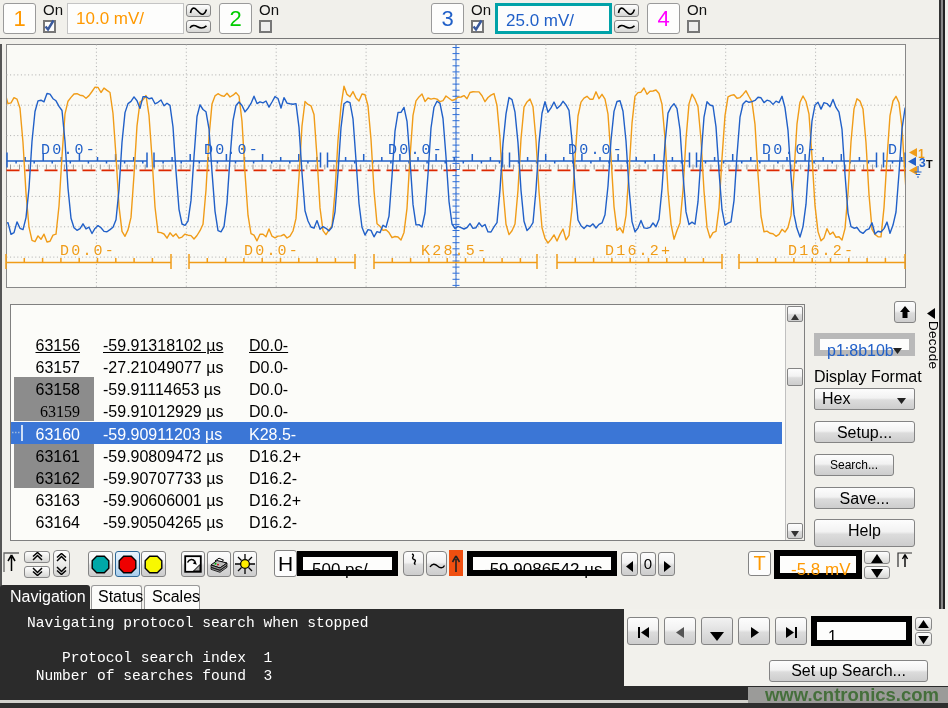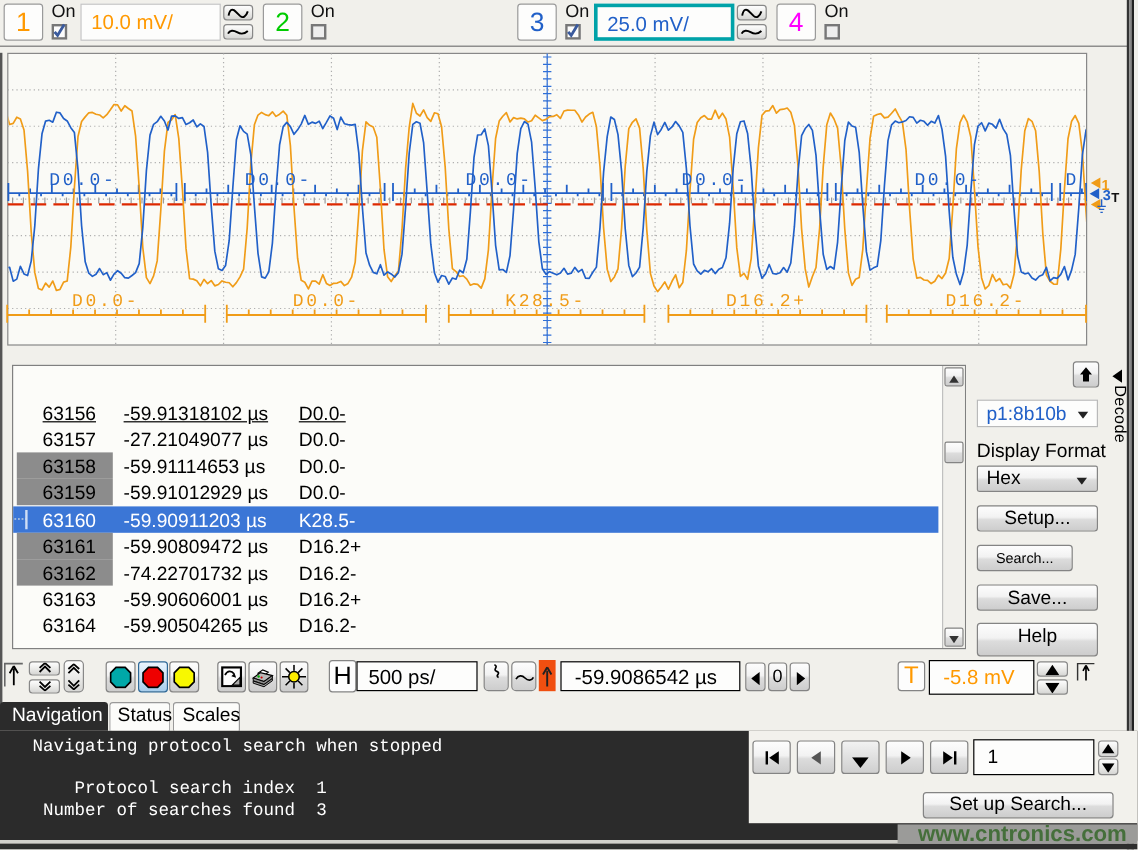--- a/index.html
+++ b/index.html
@@ -1,19 +1,19 @@
 <!DOCTYPE html>
 <html><head><meta charset="utf-8"><style>
 *{margin:0;padding:0;box-sizing:border-box}
 html,body{width:948px;height:708px;overflow:hidden}
 body{font-family:"Liberation Sans",sans-serif;background:#f1f0eb;position:relative}
 .abs{position:absolute}
 .btn{position:absolute;border:1px solid #848484;border-radius:3px;background:linear-gradient(#fdfdfd,#f2f2f2 45%,#dcdcdc 55%,#cdcdcd);text-align:center;color:#000}
 .chbtn{position:absolute;width:33px;height:31px;border:1px solid #9a9a9a;border-radius:3px;background:#fdfdfc;font-size:22px;text-align:center;line-height:29px}
-.fld{position:absolute;background:#fdfdfc;border:1px solid #000000;font-size:17px;line-height:22px}
+.fld{position:absolute;background:#fdfdfc;border:6px solid #000000;font-size:17px;line-height:22px}
 .cb{position:absolute;width:13px;height:13px;border:2px solid #777;background:#fcfcfc}
 .onlbl{position:absolute;font-size:15px;color:#111}
 .spinw{position:absolute;width:25px;height:13px;border:1px solid #888;border-radius:3px;background:linear-gradient(#fefefe,#ececea 50%,#d6d6d4);overflow:hidden}
 </style></head>
 <body>
 <div class="abs" style="left:0;top:0;width:948px;height:44px;background:#f1f0eb"></div>
 <div class="chbtn" style="left:3px;top:3px;color:#f90">1</div>
 <div class="onlbl" style="left:43px;top:1px">On</div>
 <div class="cb" style="left:43px;top:20px">
     <svg width="13" height="15" viewBox="0 0 13 15" style="position:absolute;left:-2px;top:-4px">
@@ -102,21 +102,21 @@
       <span class="abs" style="left:238px;top:4px;color:#000;">D0.0-</span>
     </div>
     <div class="abs" style="left:0;top:72.3px;width:771px;height:22.1px;font-size:16px">
       <div class="abs" style="left:3px;top:0px;width:80px;height:22.1px;background:#8c8c8c"></div>
       <span class="abs" style="right:702px;top:4px;color:#000;">63158</span>
       <span class="abs" style="left:92px;top:4px;color:#000;">-59.91114653 µs</span>
       <span class="abs" style="left:238px;top:4px;color:#000;">D0.0-</span>
     </div>
     <div class="abs" style="left:0;top:94.4px;width:771px;height:22.1px;font-size:16px">
       <div class="abs" style="left:3px;top:0px;width:80px;height:22.1px;background:#8c8c8c"></div>
-      <span class="abs" style="right:702px;top:4px;color:#000;">63159</span>
+      <span class="abs" style="right:702px;top:4px;color:#000;font-family:Liberation Serif, serif;">63159</span>
       <span class="abs" style="left:92px;top:4px;color:#000;">-59.91012929 µs</span>
       <span class="abs" style="left:238px;top:4px;color:#000;">D0.0-</span>
     </div>
     <div class="abs" style="left:0;top:116.6px;width:771px;height:22.1px;font-size:16px">
       <div class="abs" style="left:0;top:0;width:771px;height:22.1px;background:#3b76d6"></div>
       <svg class="abs" width="22" height="20" viewBox="0 0 22 20" style="left:0;top:1px">
         <path d="M1 9.5H11" stroke="#9db8dd" stroke-width="1.5" stroke-dasharray="1.5 1.5"></path>
         <path d="M11 2V18" stroke="#cfdef5" stroke-width="2"></path>
       </svg>
       <span class="abs" style="right:702px;top:4px;color:#fff;">63160</span>
@@ -125,21 +125,21 @@
     </div>
     <div class="abs" style="left:0;top:138.8px;width:771px;height:22.1px;font-size:16px">
       <div class="abs" style="left:3px;top:0px;width:80px;height:22.1px;background:#8c8c8c"></div>
       <span class="abs" style="right:702px;top:4px;color:#000;">63161</span>
       <span class="abs" style="left:92px;top:4px;color:#000;">-59.90809472 µs</span>
       <span class="abs" style="left:238px;top:4px;color:#000;">D16.2+</span>
     </div>
     <div class="abs" style="left:0;top:160.9px;width:771px;height:22.1px;font-size:16px">
       <div class="abs" style="left:3px;top:0px;width:80px;height:22.1px;background:#8c8c8c"></div>
       <span class="abs" style="right:702px;top:4px;color:#000;">63162</span>
-      <span class="abs" style="left:92px;top:4px;color:#000;">-74.22701732 µs</span>
+      <span class="abs" style="left:92px;top:4px;color:#000;">-59.90707733 µs</span>
       <span class="abs" style="left:238px;top:4px;color:#000;">D16.2-</span>
     </div>
     <div class="abs" style="left:0;top:183.0px;width:771px;height:22.1px;font-size:16px">
       <span class="abs" style="right:702px;top:4px;color:#000;">63163</span>
       <span class="abs" style="left:92px;top:4px;color:#000;">-59.90606001 µs</span>
       <span class="abs" style="left:238px;top:4px;color:#000;">D16.2+</span>
     </div>
     <div class="abs" style="left:0;top:205.2px;width:771px;height:22.1px;font-size:16px">
       <span class="abs" style="right:702px;top:4px;color:#000;">63164</span>
       <span class="abs" style="left:92px;top:4px;color:#000;">-59.90504265 µs</span>

